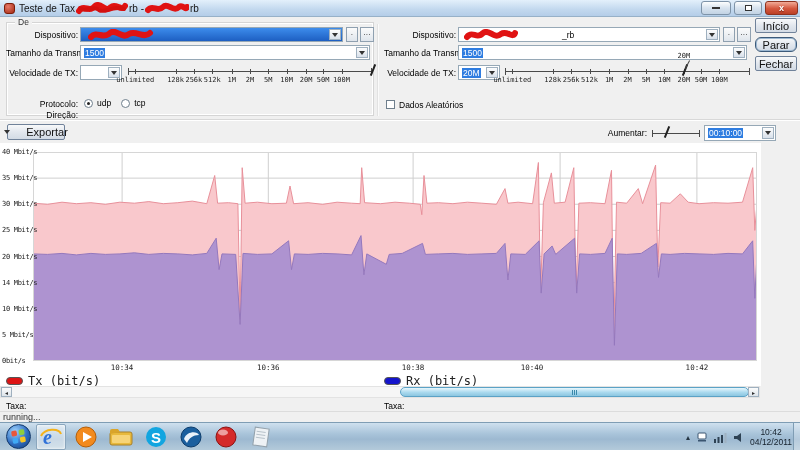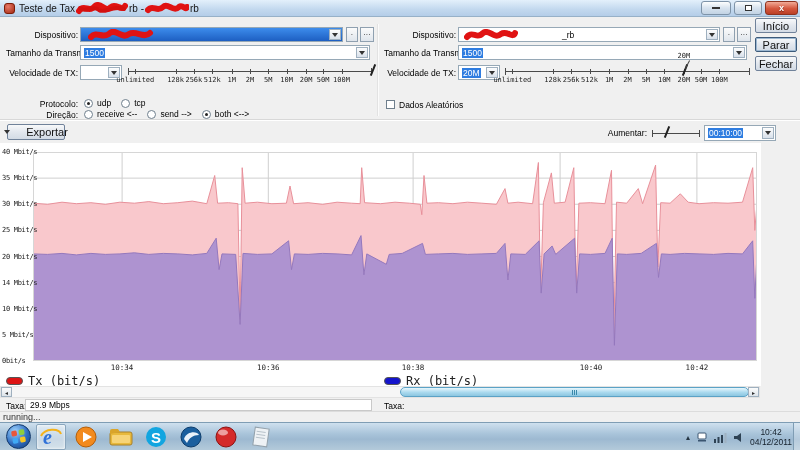--- a/index.html
+++ b/index.html
@@ -125,20 +125,23 @@
         </div>
       <div class="tb-btn rest">
           <span class="glyph-rest"></span>
         </div>
       <div class="tb-btn close">
           <span class="glyph-x">x</span>
         </div>
     </div>
   </div>
 
+  <div class="group" style="left:6px;top:22px;width:368px;height:94px;">
+    <span class="glegend">De</span>
+  </div>
   <div class="flabel" style="left:8px;top:30px;width:70px;">Dispositivo:</div>
   <div class="combo allblue" style="left:80px;top:27px;width:263px;">
     <svg class="scrib" width="66" height="12" style="margin-left:4px;">
       <path d="M3,8 C9,1 15,11 22,4 C28,-1 34,11 41,5 C48,1 56,10 62,4" fill="none" stroke="#e01313" stroke-width="6" stroke-linecap="round"></path>
     </svg>
     <span class="combo-arrow">
         <span class="tri-down"></span>
       </span>
   </div>
   <div class="mini-btn" style="left:346px;top:27px;width:12px;">·</div>
@@ -249,34 +252,26 @@
 
   <div class="flabel" style="left:28px;top:99px;width:50px;">Protocolo:</div>
   <div class="optrow" id="protocol-opts" style="left:84px;top:98px;">
       <span class="radio on"></span>
       <span class="rlabel">udp</span>
       <span class="radio"></span>
       <span class="rlabel">tcp</span>
     </div>
 
   <div class="flabel" style="left:28px;top:110px;width:50px;">Direção:</div>
-  <div class="optrow" id="direction-opts" style="left:84px;top:109px;">
-      <span class="radio"></span>
-      <span class="rlabel">receive &lt;--</span>
-      <span class="radio"></span>
-      <span class="rlabel">send --&gt;</span>
-      <span class="radio on"></span>
-      <span class="rlabel">both &lt;--&gt;</span>
-    </div>
 
   <span class="checkbox" style="left:386px;top:100px;"></span>
   <div class="flabel" style="left:399px;top:100px;text-align:left;">Dados Aleatórios</div>
 
   <div class="btn3d" style="left:755px;top:18px;width:42px;height:15px;">Início</div>
-  <div class="btn3d focused" style="left:755px;top:37px;width:42px;height:15px;">Parar</div>
+  <div class="btn3d focused" style="left:755px;top:37px;width:42px;height:15px;border-radius:6px;">Parar</div>
   <div class="btn3d" style="left:755px;top:56px;width:42px;height:15px;">Fechar</div>
 
   <div class="hsep" style="top:119px;"></div>
   <div class="vsep" style="left:377px;top:24px;height:92px;"></div>
 
   <div class="btn3d" style="left:7px;top:124px;width:58px;height:16px;gap:16px;">
     <span class="tri-down"></span>
     <span>Exportar</span>
   </div>
   <div class="flabel" style="left:603px;top:128px;width:44px;text-align:right;">Aumentar:</div>
@@ -320,21 +315,21 @@
         <div class="ylab" style="top: 109.5px;">20 Mbit/s</div>
         <div class="ylab" style="top: 135.625px;">14 Mbit/s</div>
         <div class="ylab" style="top: 161.75px;">10 Mbit/s</div>
         <div class="ylab" style="top: 187.875px;">5 Mbit/s</div>
         <div class="ylab" style="top: 214px;">0bit/s</div>
       </div>
     <div id="x-row">
         <div class="xlab" style="left: 122.052px;">10:34</div>
         <div class="xlab" style="left: 268.3px;">10:36</div>
         <div class="xlab" style="left: 413.1px;">10:38</div>
-        <div class="xlab" style="left: 591px;">10:40</div>
+        <div class="xlab" style="left: 532px;">10:40</div>
         <div class="xlab" style="left: 696.908px;">10:42</div>
       </div>
     <div id="legend-row">
         <div class="legitem" style="left: 6px;">
           <span class="legpill" style="background: rgb(221, 20, 20);"></span>
           <span class="legtxt">Tx (bit/s)</span>
         </div>
         <div class="legitem" style="left: 384px;">
           <span class="legpill" style="background: rgb(20, 20, 204);"></span>
           <span class="legtxt">Rx (bit/s)</span>
@@ -346,21 +341,20 @@
     <div class="sbtn" style="left:0;">◂</div>
     <div class="sthumb" style="left:399px;width:349px;">
         <i></i>
         <i></i>
         <i></i>
       </div>
     <div class="sbtn" style="right:0;">▸</div>
   </div>
 
   <div class="ratelbl" style="left:6px;top:401px;">Taxa:</div>
-  <div class="ratefield" style="left:25px;top:399px;width:347px;">29.9 Mbps</div>
   <div class="ratelbl" style="left:384px;top:401px;">Taxa:</div>
 
   <div class="statusbar">
     <span>running...</span>
   </div>
 
   <div class="taskbar">
     <div class="orb">
       <svg width="25" height="25" viewBox="0 0 25 25" style="position:absolute;left:-1px;top:-1px;">
         <g transform="rotate(-10 12.5 12.5)">

